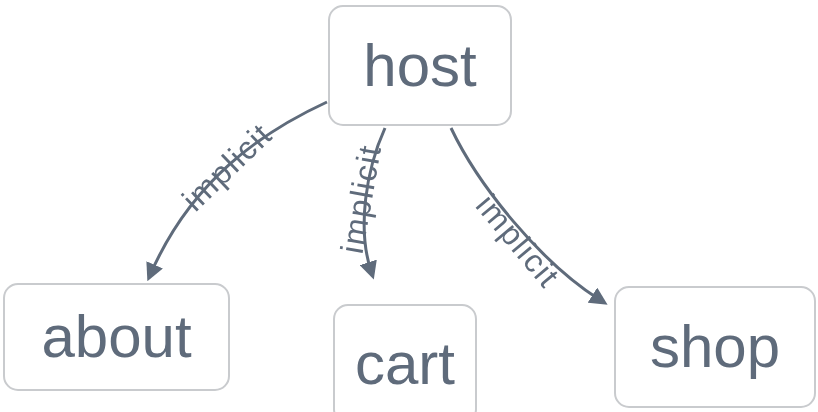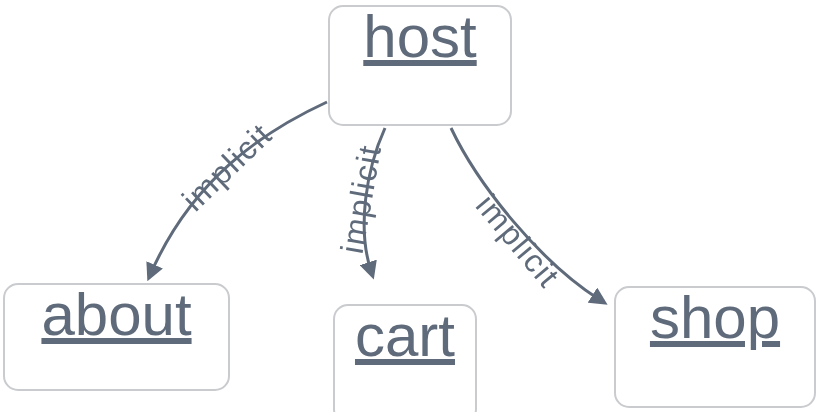--- a/index.html
+++ b/index.html
@@ -27,27 +27,26 @@
     stroke: #5f6b7b;
     stroke-width: 3;
   }
   .node {
     position: absolute;
     box-sizing: border-box;
     background: #ffffff;
     border: 2px solid #c9cbce;
     border-radius: 15px;
     display: flex;
-    align-items: flex-start;
+    align-items: center;
     justify-content: center;
     color: #5f6b7b;
     font-size: 60px;
     line-height: 1;
     cursor: pointer;
-    text-decoration: underline;
   }
   .edge-label {
     position: absolute;
     color: #5f6b7b;
     font-size: 32px;
     letter-spacing: 1.5px;
     white-space: nowrap;
     line-height: 1;
   }
   

